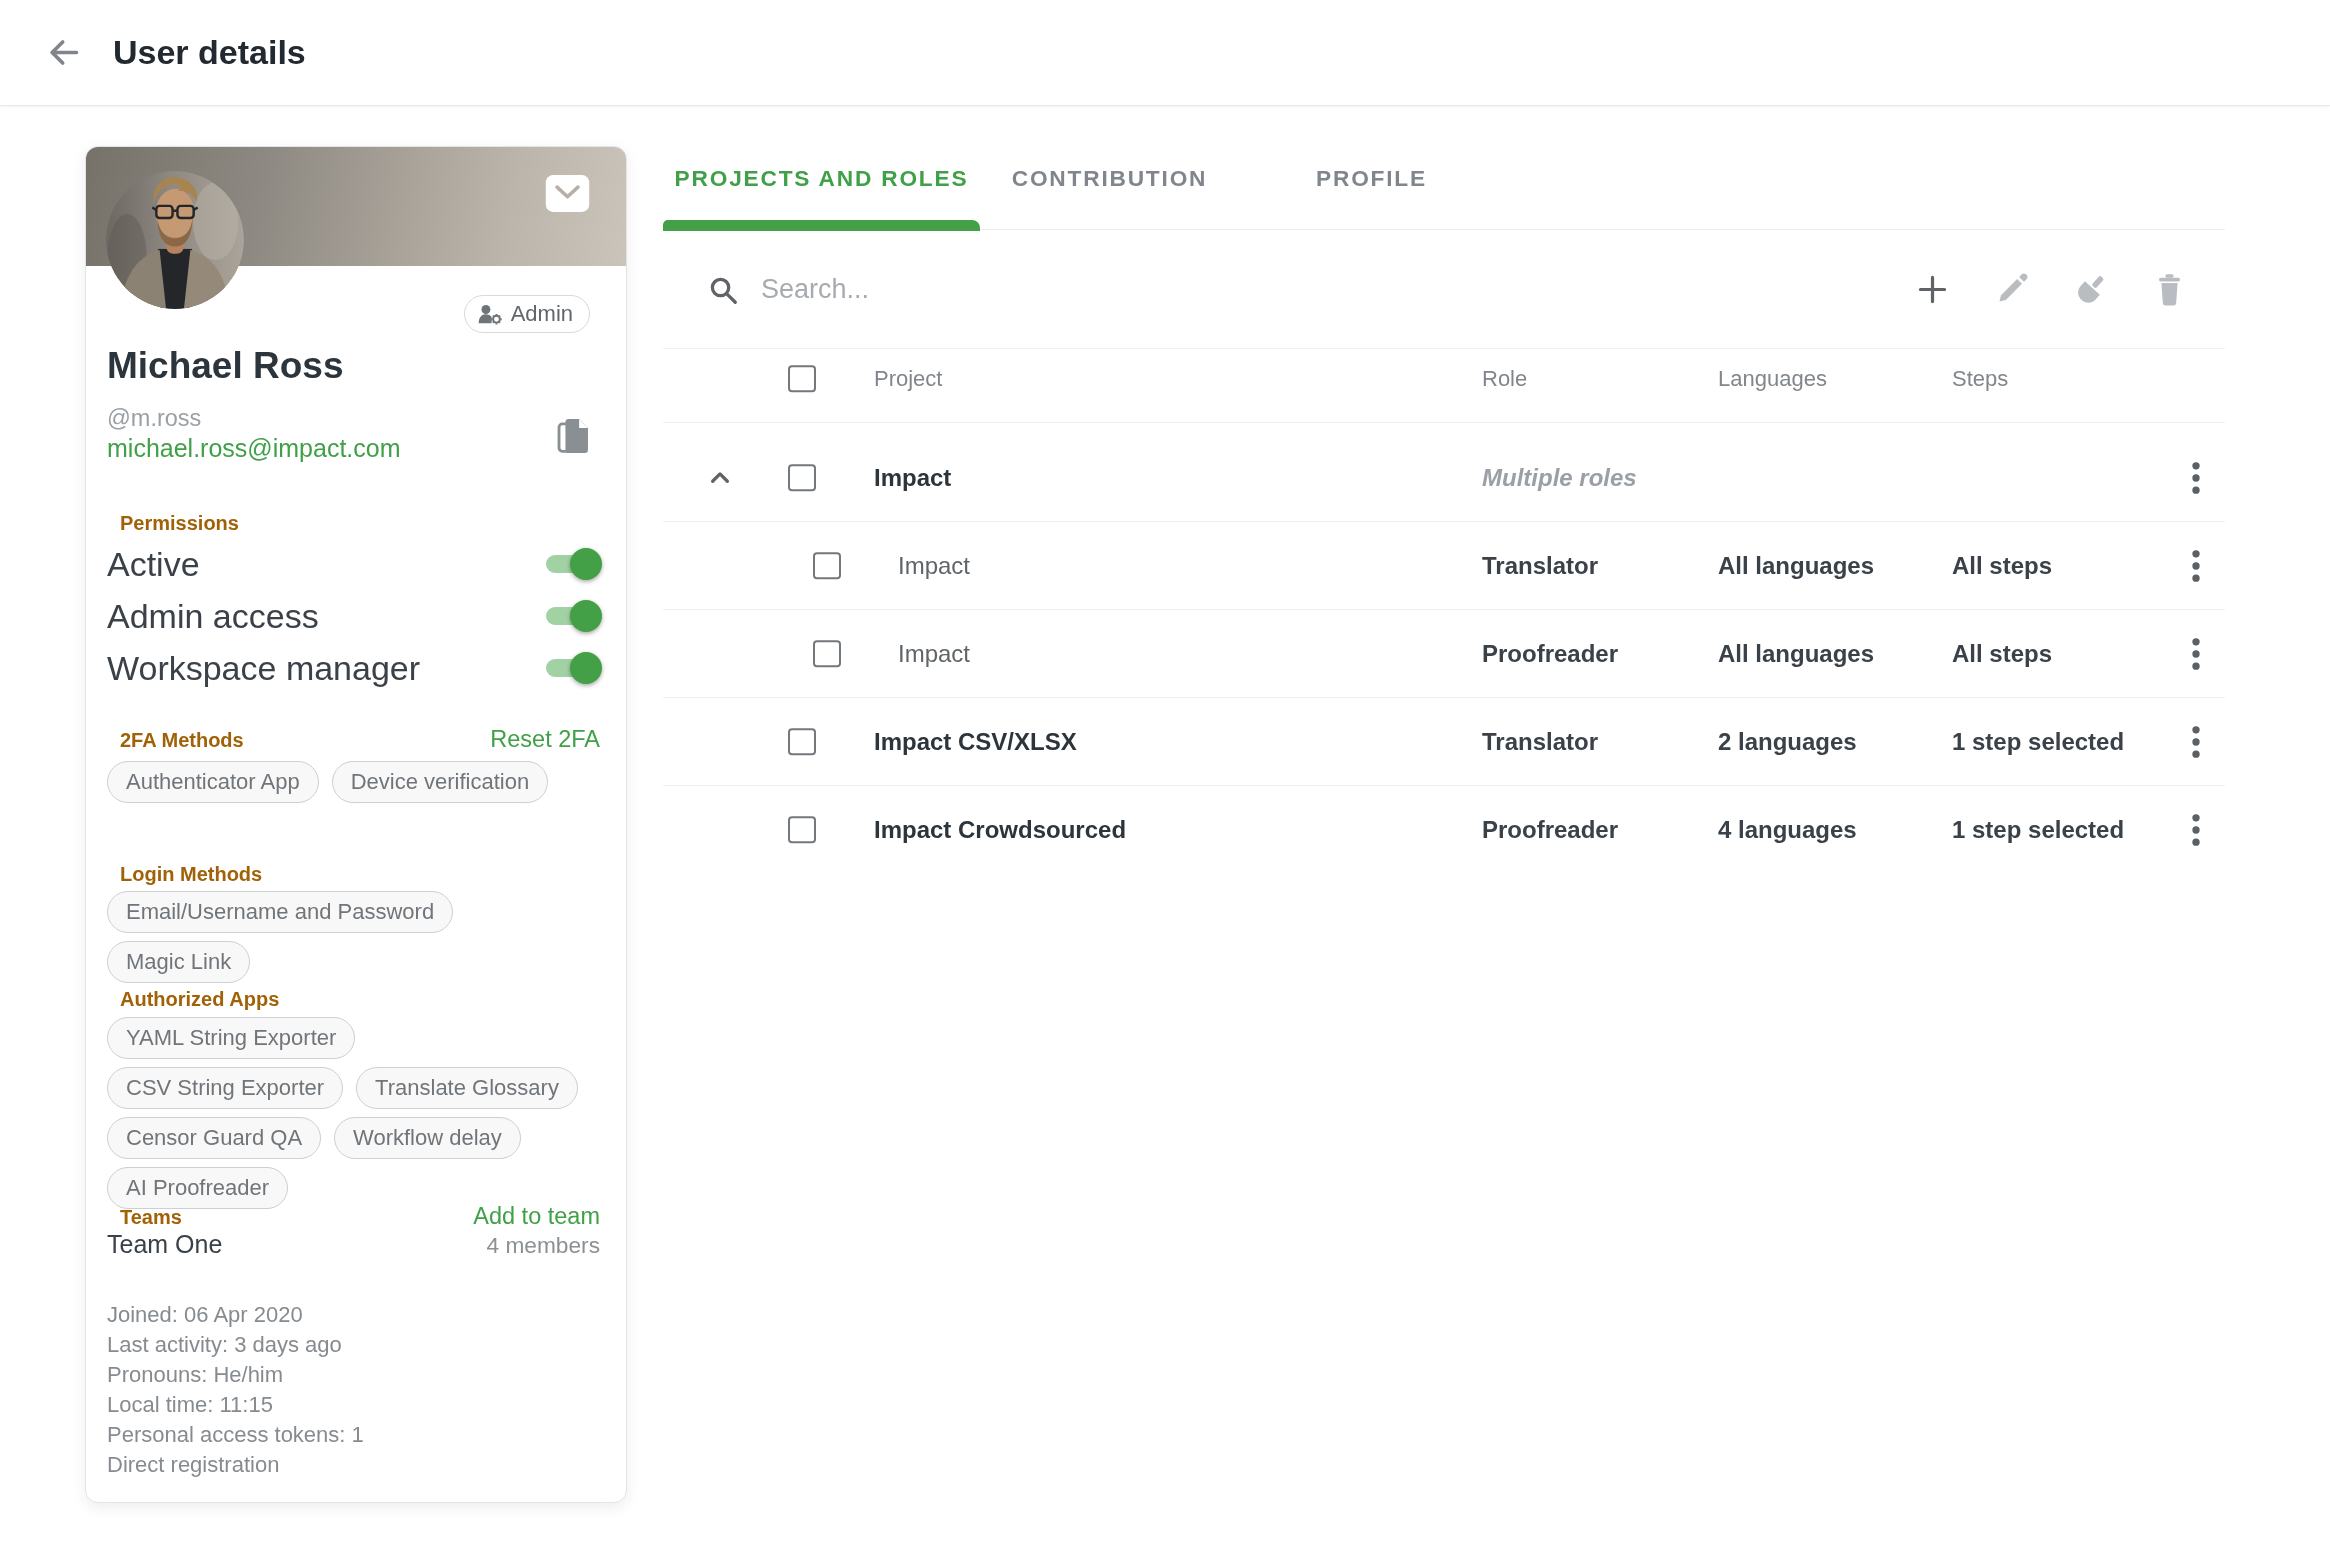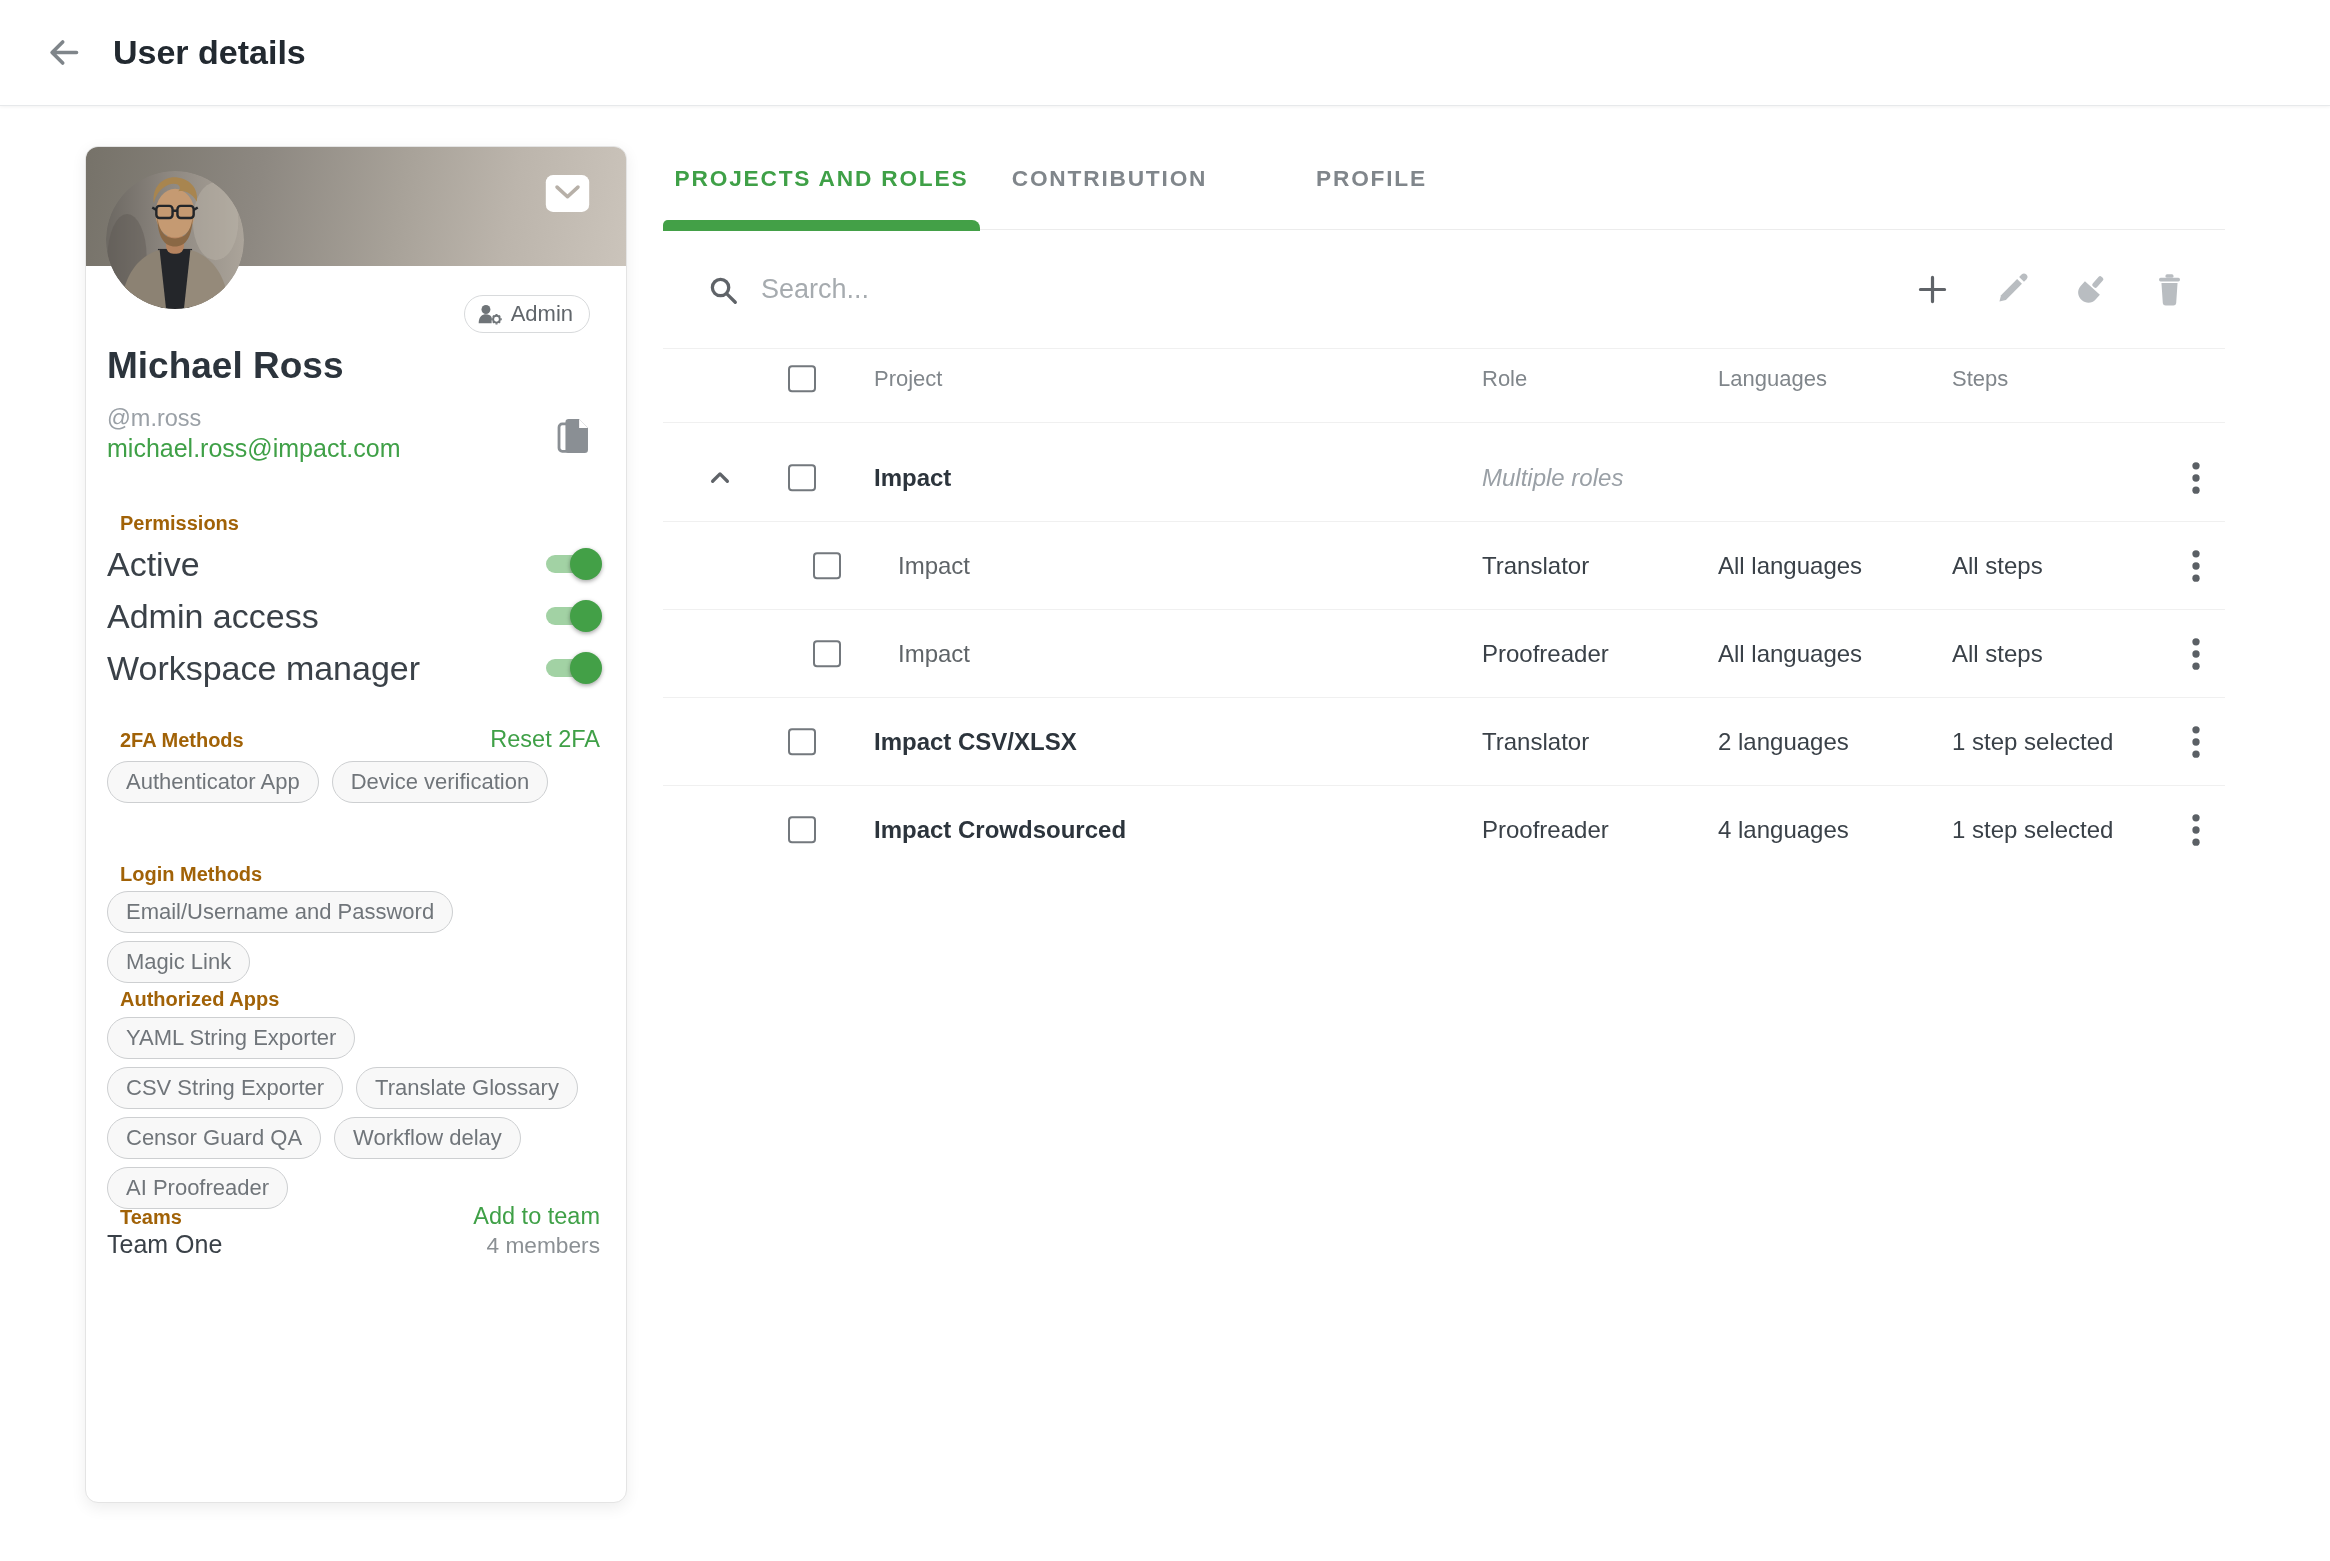--- a/index.html
+++ b/index.html
@@ -80,21 +80,21 @@
   .col{position:absolute;top:50%;transform:translateY(-50%);font-size:22px;color:#80868b;}
   .col-project{left:211px;}.col-role{left:819px;}.col-lang{left:1055px;}.col-steps{left:1289px;}
   .tbody{position:absolute;top:434px;left:0;right:0;}
   .row{position:relative;height:87px;border-bottom:1.6px solid #f0f0f0;cursor:pointer;}
   .row:last-of-type{border-bottom:none;}
   .cb{position:absolute;left:125px;top:50%;transform:translateY(-50%);width:27.5px;height:27.5px;
       box-sizing:border-box;border:2.4px solid #73787d;border-radius:4px;background:#fff;cursor:pointer;}
   .caret{position:absolute;left:39px;top:50%;transform:translateY(-50%);width:36px;height:36px;
          border:none;background:none;padding:0;visibility:hidden;cursor:pointer;}
   .row-group .caret{visibility:visible;}
-  .cell{position:absolute;top:50%;transform:translateY(-50%);font-size:24px;color:#3a4148;white-space:nowrap;}
+  .cell{position:absolute;top:50%;transform:translateY(-50%);font-size:24px;color:#3a4148;white-space:nowrap;font-weight:bold;}
   .cell-project{left:211px;font-weight:700;color:#2c343c;}
   .row-sub .cb{left:150px;}
   .row-sub .cell-project{left:235px;font-weight:400;color:#5f6468;}
   .row-group .cell-role{font-style:italic;color:#9aa0a6;}
   .cell-role{left:819px;}.cell-lang{left:1055px;}.cell-steps{left:1289px;}
   .kebab{position:absolute;left:1515px;top:50%;transform:translateY(-50%);width:36px;height:39px;
          border:none;background:none;padding:0;cursor:pointer;}
 </style>
 </head>
 <body>
@@ -233,20 +233,35 @@
     <div class="head-row teams-head">
       <h3 class="sec">Teams</h3>
       <button class="green-link">Add to team</button>
     </div>
 
       <div class="team-row">
         <span class="team-name">Team One</span>
         <span class="team-members">4 members</span>
       </div>
 
+    <div class="meta">
+
+        <div>Joined: 06 Apr 2020</div>
+
+        <div>Last activity: 3 days ago</div>
+
+        <div>Pronouns: He/him</div>
+
+        <div>Local time: 11:15</div>
+
+        <div>Personal access tokens: 1</div>
+
+        <div>Direct registration</div>
+
+    </div>
   </div>
 </aside>
 
 <section class="panel">
   <nav class="tabs">
 
       <div class="tab active">
         <span>PROJECTS AND ROLES</span>
       </div>
 

